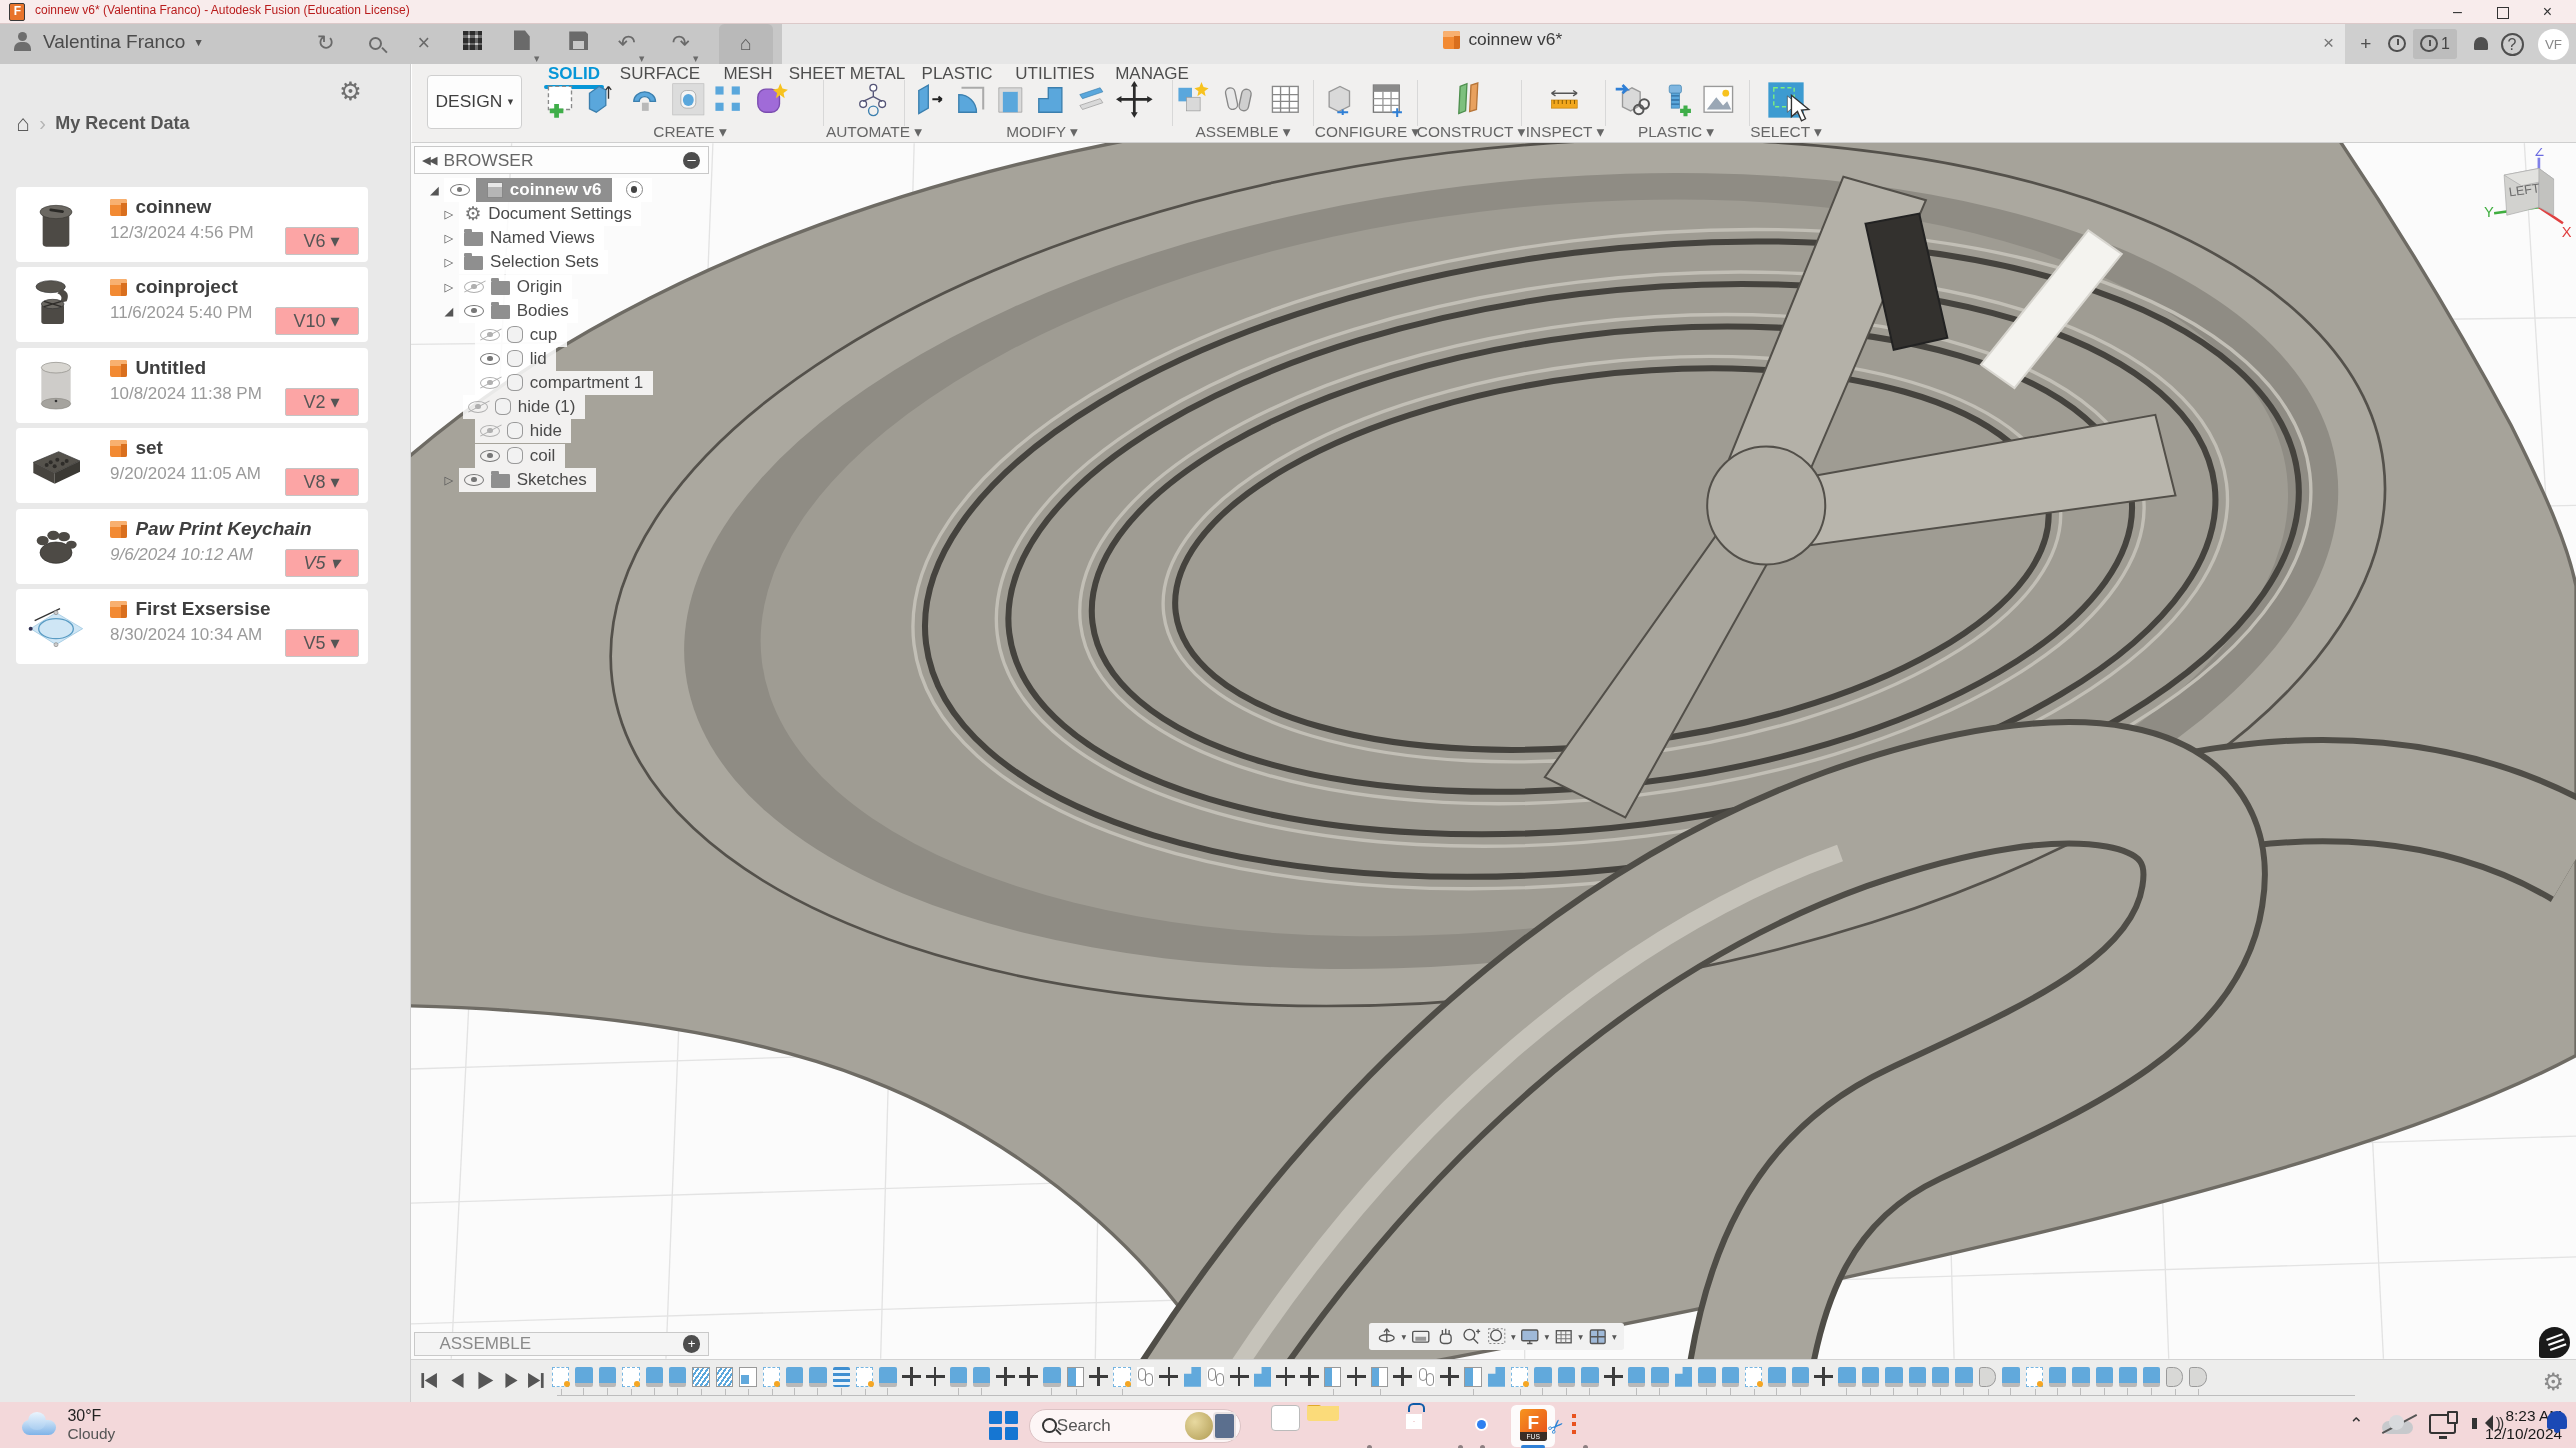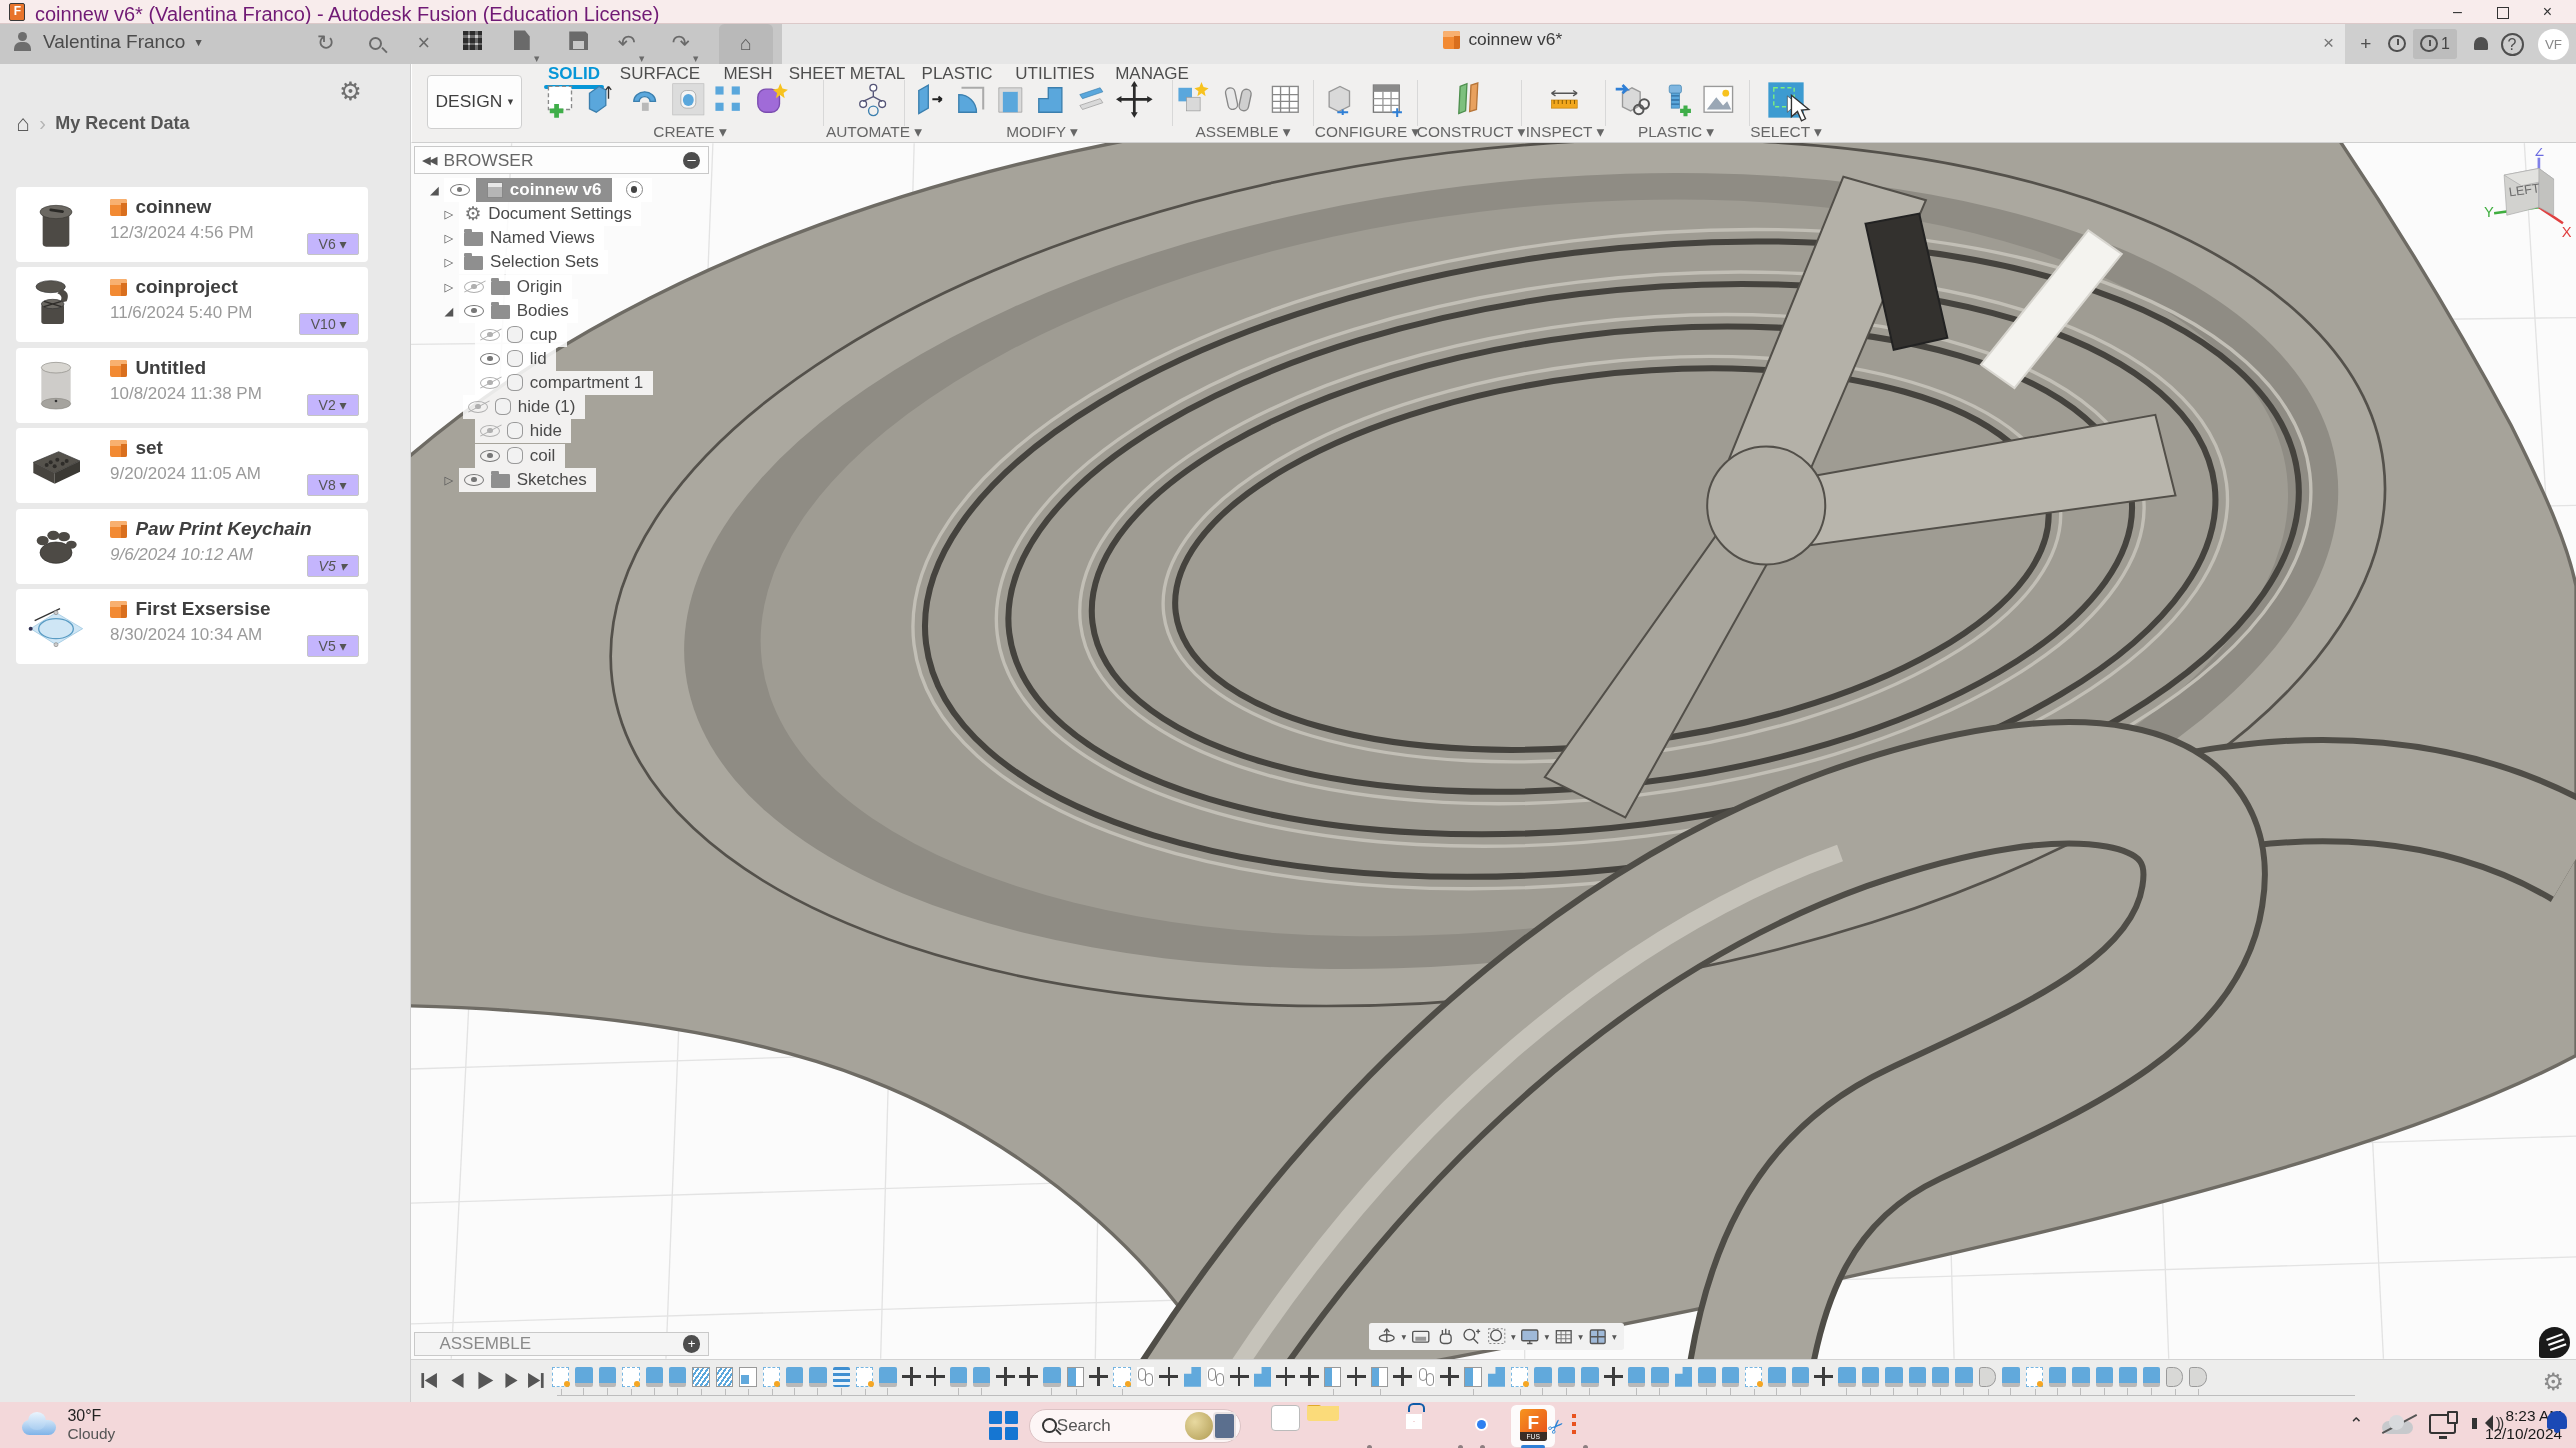--- a/index.html
+++ b/index.html
@@ -1,20 +1,20 @@
 <!DOCTYPE html>
 <html style="font-size:10.7px"><head>
 <meta charset="utf-8">
 <style>
 *{margin:0;padding:0;box-sizing:border-box}
 html,body{width:2576px;height:1449px;overflow:hidden;font-family:"Liberation Sans",sans-serif;background:#e8e8e8}
 
 #titlebar{position:absolute;left:0;top:0;width:2576px;height:24px;background:#f8ecec;border-bottom:0.7px solid #dcc9c9}
 #app-icon{position:absolute;left:9.4px;top:3.4px;width:16px;height:17.4px;background:#e8742c;border:1.3px solid #3a3a3a;border-radius:2px;color:#fff;font-weight:bold;font-size:12px;text-align:center;line-height:14.8px}
-#title-text{position:absolute;left:35px;top:3.4px;font-size:20px;color:#701a75}
+#title-text{position:absolute;left:35px;top:3.4px;font-size:12px;color:#b91c1c}
 .wctl{position:absolute;top:0;width:39px;height:23.5px;text-align:center;font-size:16px;color:#333;line-height:23px}
 
 #toolbar{position:absolute;left:0;top:24px;width:2576px;height:40px;background:#c7c7c7}
 #user-chip{position:absolute;left:12px;top:6.7px;display:flex;align-items:center;gap:8px;color:#4b4b4b;font-size:19px}
 .person{width:23px;height:20px;position:relative}
 .person:before{content:"";position:absolute;left:6px;top:0;width:9.4px;height:9.4px;border-radius:50%;background:#6d6d6d}
 .person:after{content:"";position:absolute;left:2px;top:10px;width:17.4px;height:9.4px;border-radius:6.7px 6.7px 0 0;background:#6d6d6d}
 .tb-ic{position:absolute;top:5.4px;width:29.5px;height:28px;color:#6a6a6a;font-size:21.5px;text-align:center;line-height:28px}
 .caret{font-size:10.7px;color:#6a6a6a;position:absolute;top:14.8px}
 #home-tab{position:absolute;left:719px;top:0;width:54px;height:40px;background:#b9b9b9;border-radius:5.4px 5.4px 0 0;text-align:center;line-height:38px;font-size:20px;color:#5c5c5c}
@@ -43,21 +43,21 @@
 
 #datapanel{position:absolute;left:0;top:64px;width:411px;height:1339px;background:#e9e9e9;border-right:0.7px solid #cfcfcf}
 #dp-gear{position:absolute;left:339px;top:12px;font-size:25.5px;color:#6f6f6f}
 #dp-bread{position:absolute;left:16px;top:46px;display:flex;align-items:center;gap:9.4px;font-size:18px;color:#555;font-weight:bold}
 #dp-bread .home{font-size:23px;color:#5a5a5a;font-weight:normal}
 #dp-bread .chev{color:#b5b5b5;font-weight:normal;font-size:20px}
 .card{position:absolute;left:16px;width:352px;height:75px;background:#fff;border-radius:4px}
 .card .thumb{position:absolute;left:8px;top:5.4px;width:64px;height:64px}
 .card .nm{position:absolute;left:94px;top:9.4px;display:flex;gap:8px;align-items:center;font-size:19px;font-weight:bold;color:#3f3f3f}
 .card .dt{position:absolute;left:94px;top:36px;font-size:17px;color:#9a9a9a}
-.card .ver{position:absolute;right:9.4px;bottom:6.7px;border:0.7px solid #c4c4c4;border-radius:2px;padding:2px 11px;font-size:14px;color:#555;background:#c4b5fd}
+.card .ver{position:absolute;right:9.4px;bottom:6.7px;border:0.7px solid #c4c4c4;border-radius:2px;padding:2px 18px;font-size:18px;color:#555;background:#fca5a5}
 
 #viewport{position:absolute;left:411px;top:143px;width:2165px;height:1216px;background:#fbfbfb;overflow:hidden}
 
 #browser-hdr{position:absolute;left:3.4px;top:3.4px;width:295px;height:28px;background:#fdfdfd;border:0.7px solid #c9c9c9;display:flex;align-items:center;font-size:17.4px;color:#666}
 #browser-hdr .coll{margin:0 8px 0 6.7px;font-size:11.4px;color:#555;letter-spacing:-2px}
 #browser-hdr .minus{position:absolute;right:8px;width:17.4px;height:17.4px;border-radius:50%;background:#4d4d4d;color:#fff;text-align:center;line-height:15.4px;font-size:14.8px}
 .br-row{position:absolute;display:flex;align-items:center;height:23.5px}
 .br-arrow{width:20px;font-size:11.4px;color:#555;text-align:center}
 .br-box{display:flex;align-items:center;background:rgba(255,255,255,.85);height:23.5px;padding:0 9.4px 0 5.4px;gap:6.7px}
 .br-lbl{font-size:17px;color:#4a4a4a;white-space:nowrap}

